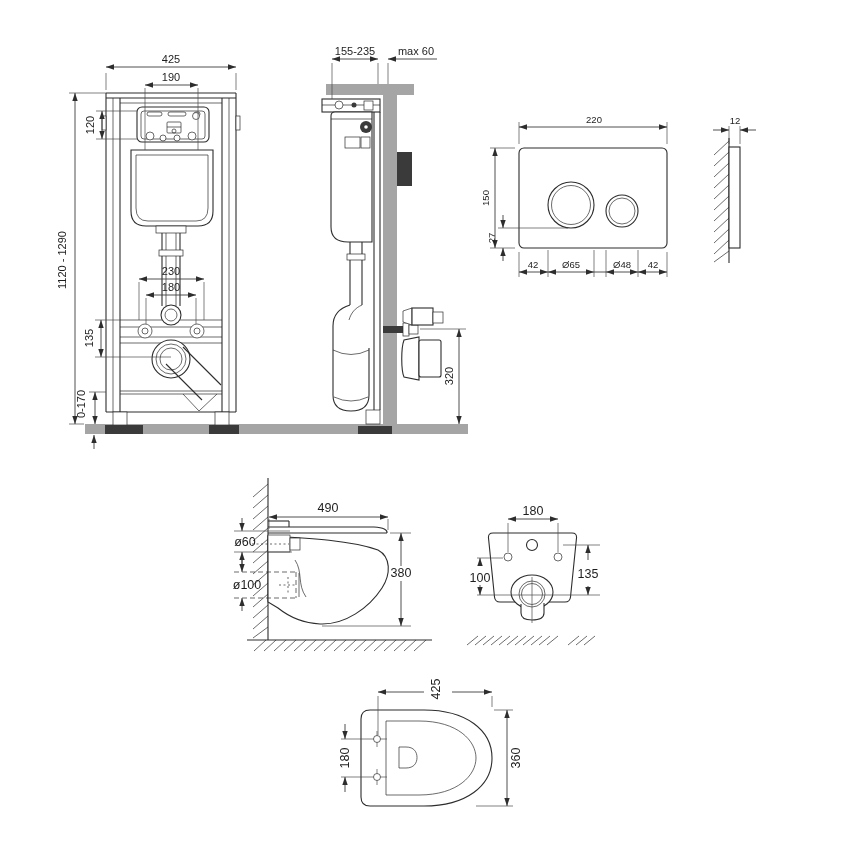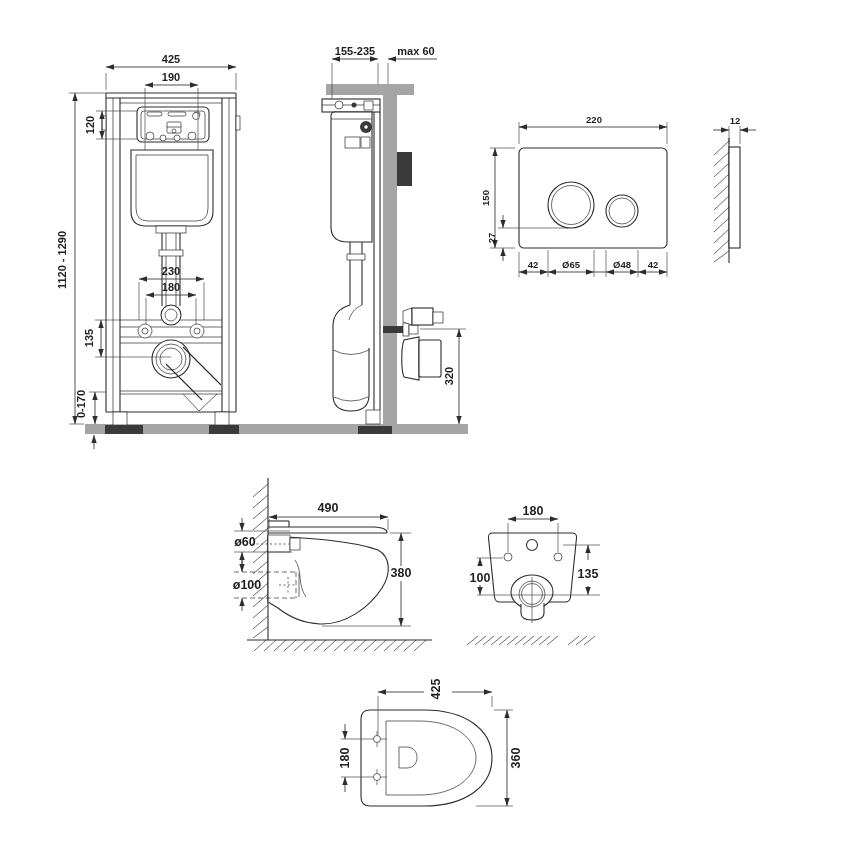--- a/index.html
+++ b/index.html
@@ -1,17 +1,17 @@
 <!DOCTYPE html>
 <html><head>
 <meta charset="utf-8">
 <style>
   html,body{margin:0;padding:0;background:#fff;}
   .canvas{position:relative;width:850px;height:850px;background:#ffffff;overflow:hidden;
-          font-family:"Liberation Sans",sans-serif;font-weight:bold;}
+          font-family:"Liberation Sans",sans-serif;}
   svg{position:absolute;left:0;top:0;}
   
   .o  {fill:none;stroke:#2d2d2d;stroke-width:1.1;}
   .o2 {fill:none;stroke:#2d2d2d;stroke-width:0.7;}
   .ow {fill:#ffffff;stroke:#2d2d2d;stroke-width:1.1;}
   .ow2{fill:#ffffff;stroke:#2d2d2d;stroke-width:0.7;}
   .dk {fill:#3a3a3a;stroke:none;}
   .gy {fill:#a5a5a5;stroke:none;}
   
   .d  {fill:none;stroke:#3c3c3c;stroke-width:0.9;}

